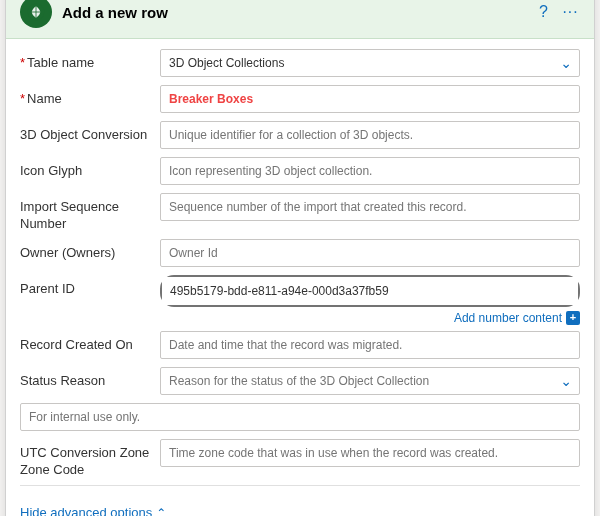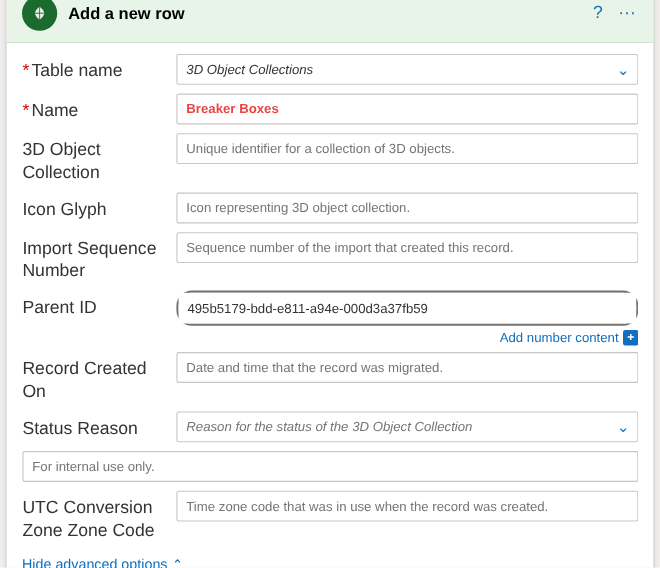--- a/index.html
+++ b/index.html
@@ -74,21 +74,21 @@
     }
     .form-row {
       display: flex;
       align-items: flex-start;
       margin-bottom: 6px;
       min-height: 30px;
     }
     .form-label {
       width: 140px;
       min-width: 140px;
-      font-size: 16px;
+      font-size: 13px;
       color: #333;
       padding-top: 6px;
       padding-right: 8px;
       line-height: 1.3;
     }
     .form-label.required::before {
       content: '*';
       color: #c00;
       margin-right: 2px;
     }
@@ -112,21 +112,20 @@
     .form-input-bold {
       font-weight: 600;
       color: #ef4444;
     }
     .form-select-wrap {
       position: relative;
       width: 100%;
     }
     .form-select-wrap .form-input {
       padding-right: 20px;
-      font-style: italic;
     }
     .chevron-down {
       position: absolute;
       right: 8px;
       top: 50%;
       transform: translateY(-50%);
       color: #106ebe;
       font-size: 14px;
       pointer-events: none;
     }
@@ -219,40 +218,46 @@
     </div>
 
     <div class="form-row">
       <div class="form-label required">Name</div>
       <div class="form-control-wrap">
         <input class="form-input form-input-bold" type="text" value="Breaker Boxes" style="">
       </div>
     </div>
 
     <div class="form-row">
-      <div class="form-label">3D Object Collection</div>
+      <div class="form-label">3D Object Conversion</div>
       <div class="form-control-wrap">
         <input class="form-input placeholder-text" type="text" placeholder="Unique identifier for a collection of 3D objects." style="">
       </div>
     </div>
 
     <div class="form-row">
       <div class="form-label">Icon Glyph</div>
       <div class="form-control-wrap">
         <input class="form-input placeholder-text" type="text" placeholder="Icon representing 3D object collection." style="">
       </div>
     </div>
 
     <div class="form-row">
       <div class="form-label">Import Sequence Number</div>
       <div class="form-control-wrap">
         <input class="form-input placeholder-text" type="text" placeholder="Sequence number of the import that created this record." style="">
       </div>
     </div>
 
+    <div class="form-row">
+      <div class="form-label">Owner (Owners)</div>
+      <div class="form-control-wrap">
+        <input class="form-input placeholder-text" type="text" placeholder="Owner Id" style="">
+      </div>
+    </div>
 
     <div class="form-row">
       <div class="form-label">Parent ID</div>
       <div class="form-control-wrap">
         <div class="parent-id-wrap">
           <input class="form-input" type="text" value="495b5179-bdd-e811-a94e-000d3a37fb59" style="">
         </div>
       </div>
     </div>
 

